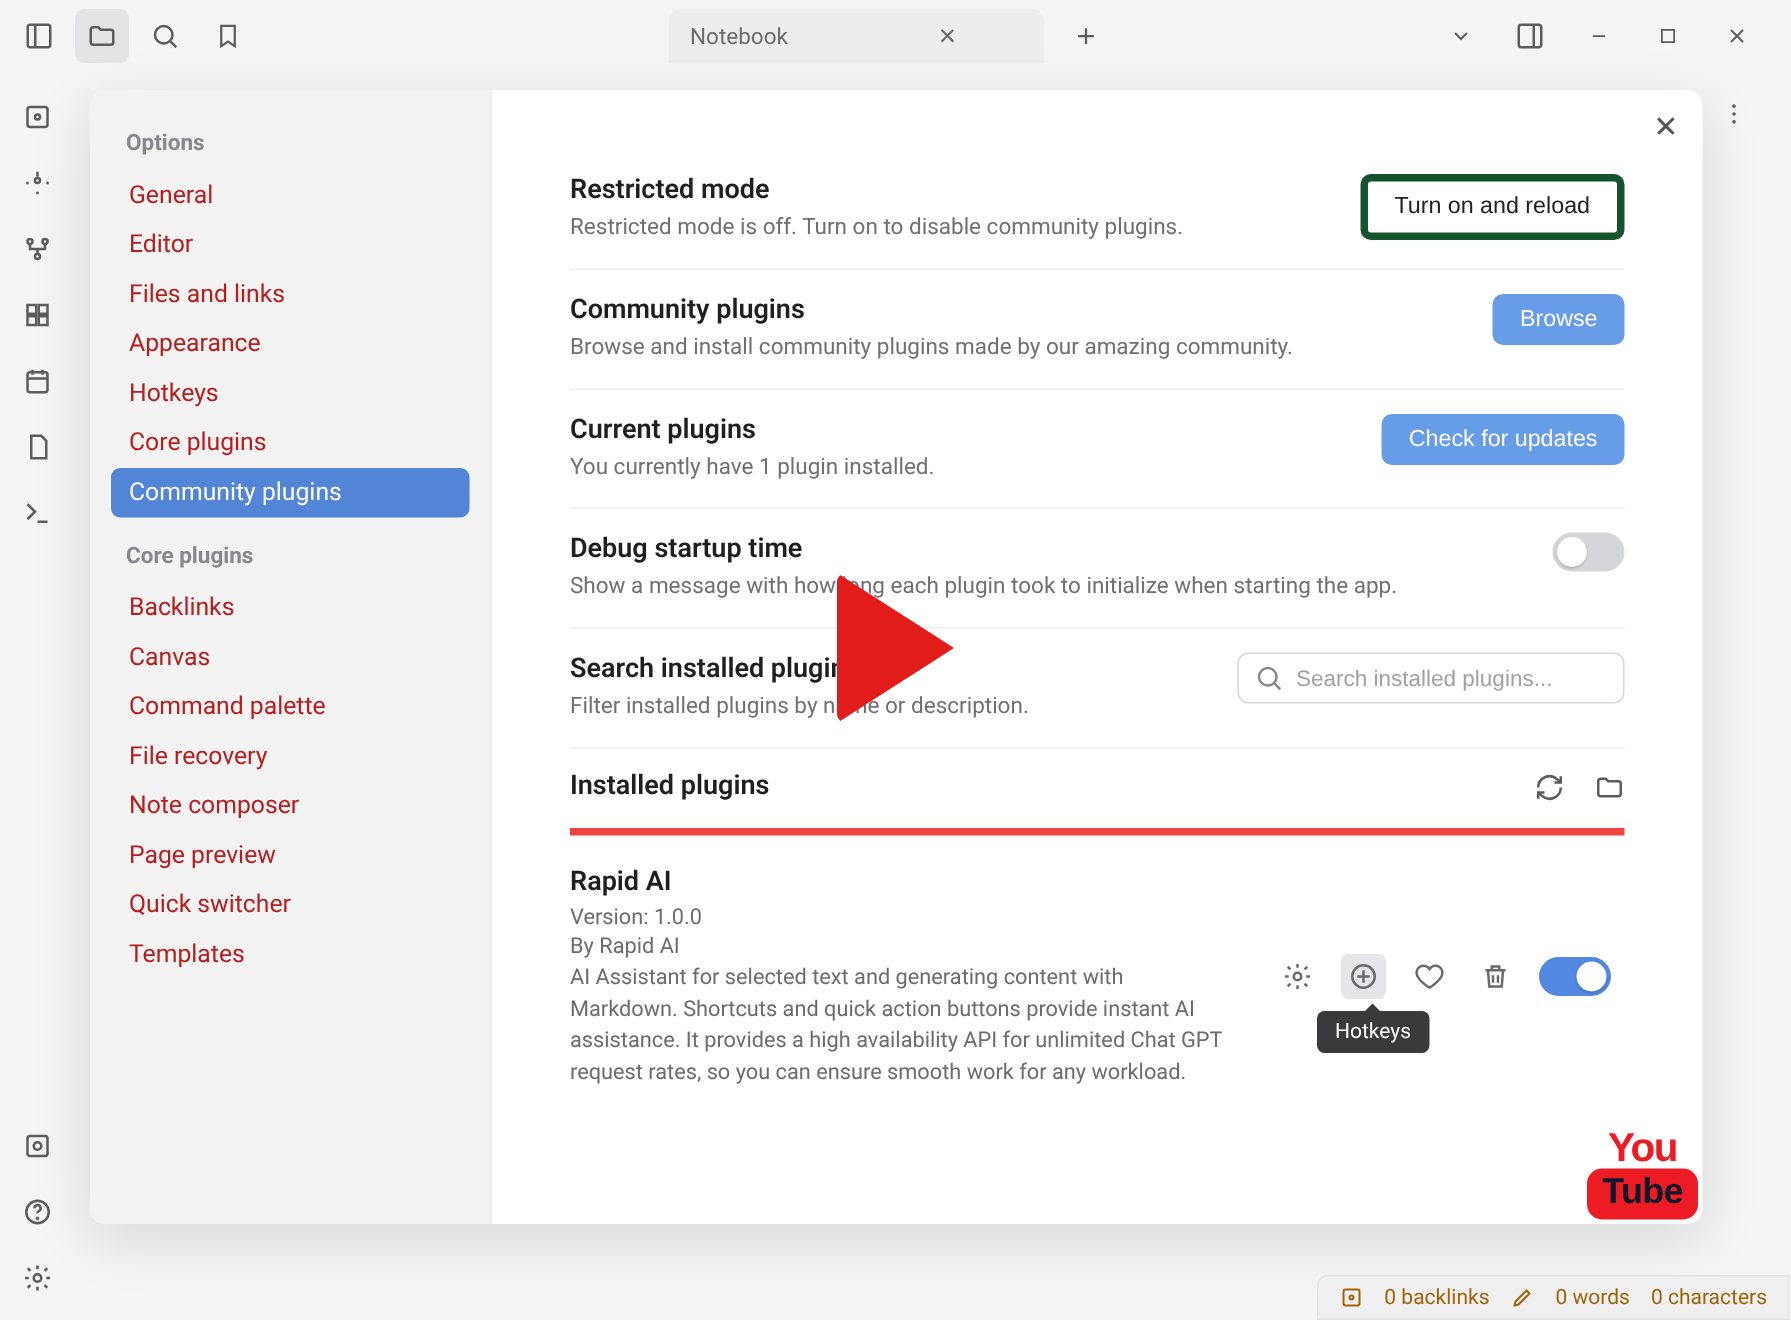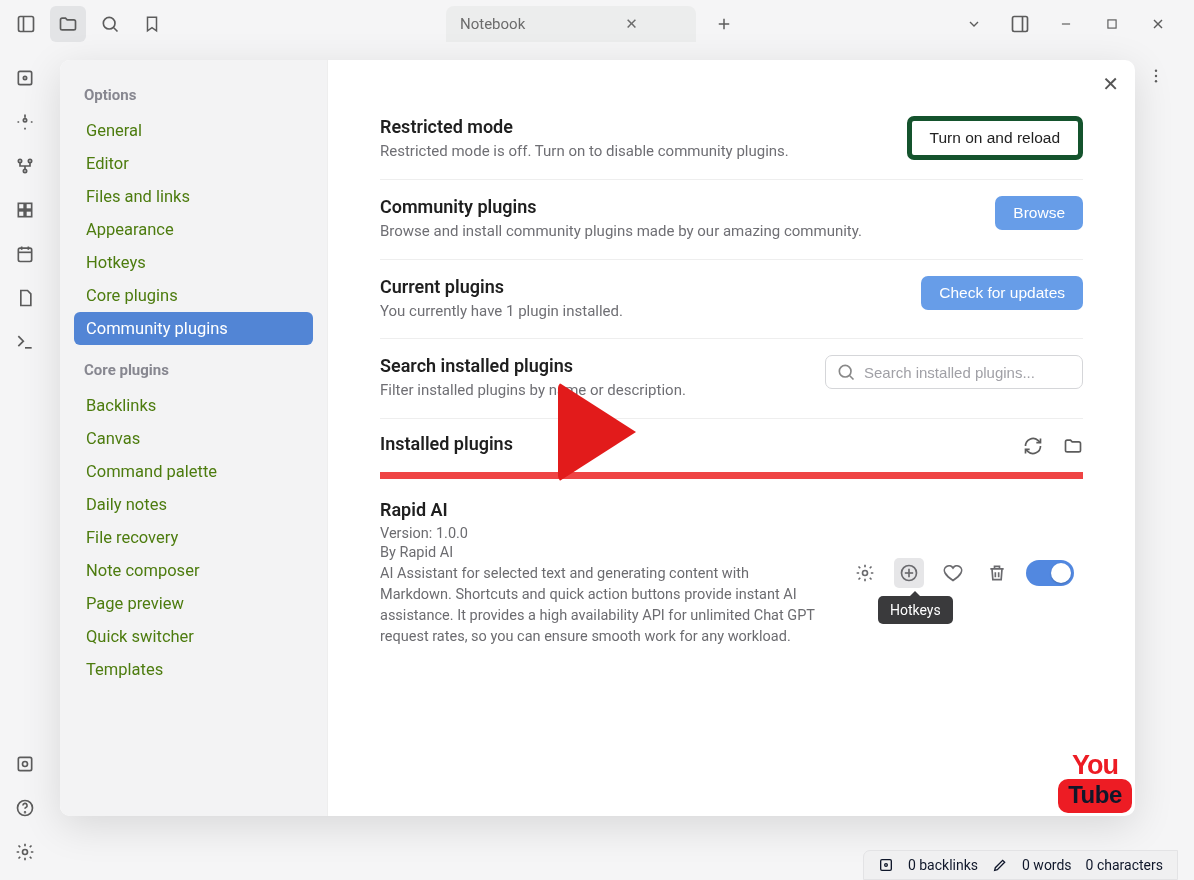--- a/index.html
+++ b/index.html
@@ -87,21 +87,21 @@
 .section-header {
   color: #878790;
   font-size: 15px;
   font-weight: 700;
   padding: 16px 10px 10px;
 }
 .section-header:first-child { padding-top: 6px; }
 .side-item {
   padding: 7px 12px;
   font-size: 16.5px;
-  color: #4d7c0f;
+  color: #b91c1c;
   border-radius: 6px;
   cursor: pointer;
 }
 .side-item.selected {
   background: #5285d5;
   color: #fff;
 }
 .content {
   flex: 1;
   padding: 40px 52px 30px;
@@ -177,21 +177,21 @@
   font-size: 15px;
   flex: 1;
   color: #333;
 }
 .search-box input::placeholder { color: #a0a0a6; }
 .installed-header {
   display: flex;
   align-items: center;
   justify-content: space-between;
   padding: 14px 0;
-  border-bottom: 7px solid #ef4444;
+  border-bottom: 5px solid #ef4444;
   gap: 20px;
 }
 .installed-header .icons { display: flex; gap: 20px; color: #5c5c5c; }
 .plugin-item {
   display: flex;
   gap: 30px;
   padding-top: 20px;
 }
 .plugin-info { flex: 1; max-width: 440px; }
 .plugin-name {
@@ -230,31 +230,31 @@
   content: "";
   position: absolute;
   top: -5px; left: 50%;
   transform: translateX(-50%);
   border: 5px solid transparent;
   border-bottom-color: #3a3a3c;
   border-top: none;
 }
 .statusbar {
   position: absolute;
-  bottom: 0; right: 16px;
+  bottom: 0; right: 1px;
   height: 30px;
   background: #f0f0f1;
   border: 1px solid #e3e3e5;
   border-radius: 7px 0 0 0;
   display: flex;
   align-items: center;
   gap: 14px;
   padding: 0 14px;
   font-size: 14px;
-  color: #0f172a;
+  color: #a16207;
 }
 .play-overlay {
   position: absolute;
   left: 50%; top: 50%;
   transform: translate(-50%, -58%);
   width: 0; height: 0;
   border-left: 78px solid #e21b1b;
   border-top: 50px solid transparent;
   border-bottom: 50px solid transparent;
   border-radius: 6px;
@@ -444,21 +444,20 @@
         <div class="side-item">Appearance</div>
         <div class="side-item">Hotkeys</div>
         <div class="side-item">Core plugins</div>
         <div class="side-item selected">Community plugins</div>
       </div>
     <div class="section-header">Core plugins</div>
     <div id="core-list">
         <div class="side-item">Backlinks</div>
         <div class="side-item">Canvas</div>
         <div class="side-item">Command palette</div>
-        <div class="side-item">Daily notes</div>
         <div class="side-item">File recovery</div>
         <div class="side-item">Note composer</div>
         <div class="side-item">Page preview</div>
         <div class="side-item">Quick switcher</div>
         <div class="side-item">Templates</div>
       </div>
   </div>
 
   <div class="content">
 
@@ -479,20 +478,27 @@
     </div>
 
     <div class="setting">
       <div class="setting-info">
         <div class="setting-title">Current plugins</div>
         <div class="setting-desc">You currently have 1 plugin installed.</div>
       </div>
       <button class="btn btn-primary">Check for updates</button>
     </div>
 
+    <div class="setting">
+      <div class="setting-info">
+        <div class="setting-title">Debug startup time</div>
+        <div class="setting-desc">Show a message with how long each plugin took to initialize when starting the app.</div>
+      </div>
+      <div class="toggle"></div>
+    </div>
 
     <div class="setting">
       <div class="setting-info">
         <div class="setting-title">Search installed plugins</div>
         <div class="setting-desc">Filter installed plugins by name or description.</div>
       </div>
       <div class="search-box">
         <svg width="20" height="20" viewBox="0 0 24 24" fill="none" stroke="#888" stroke-width="2">
             <circle cx="11" cy="11" r="7"></circle>
             <line x1="21" y1="21" x2="16.5" y2="16.5"></line>

